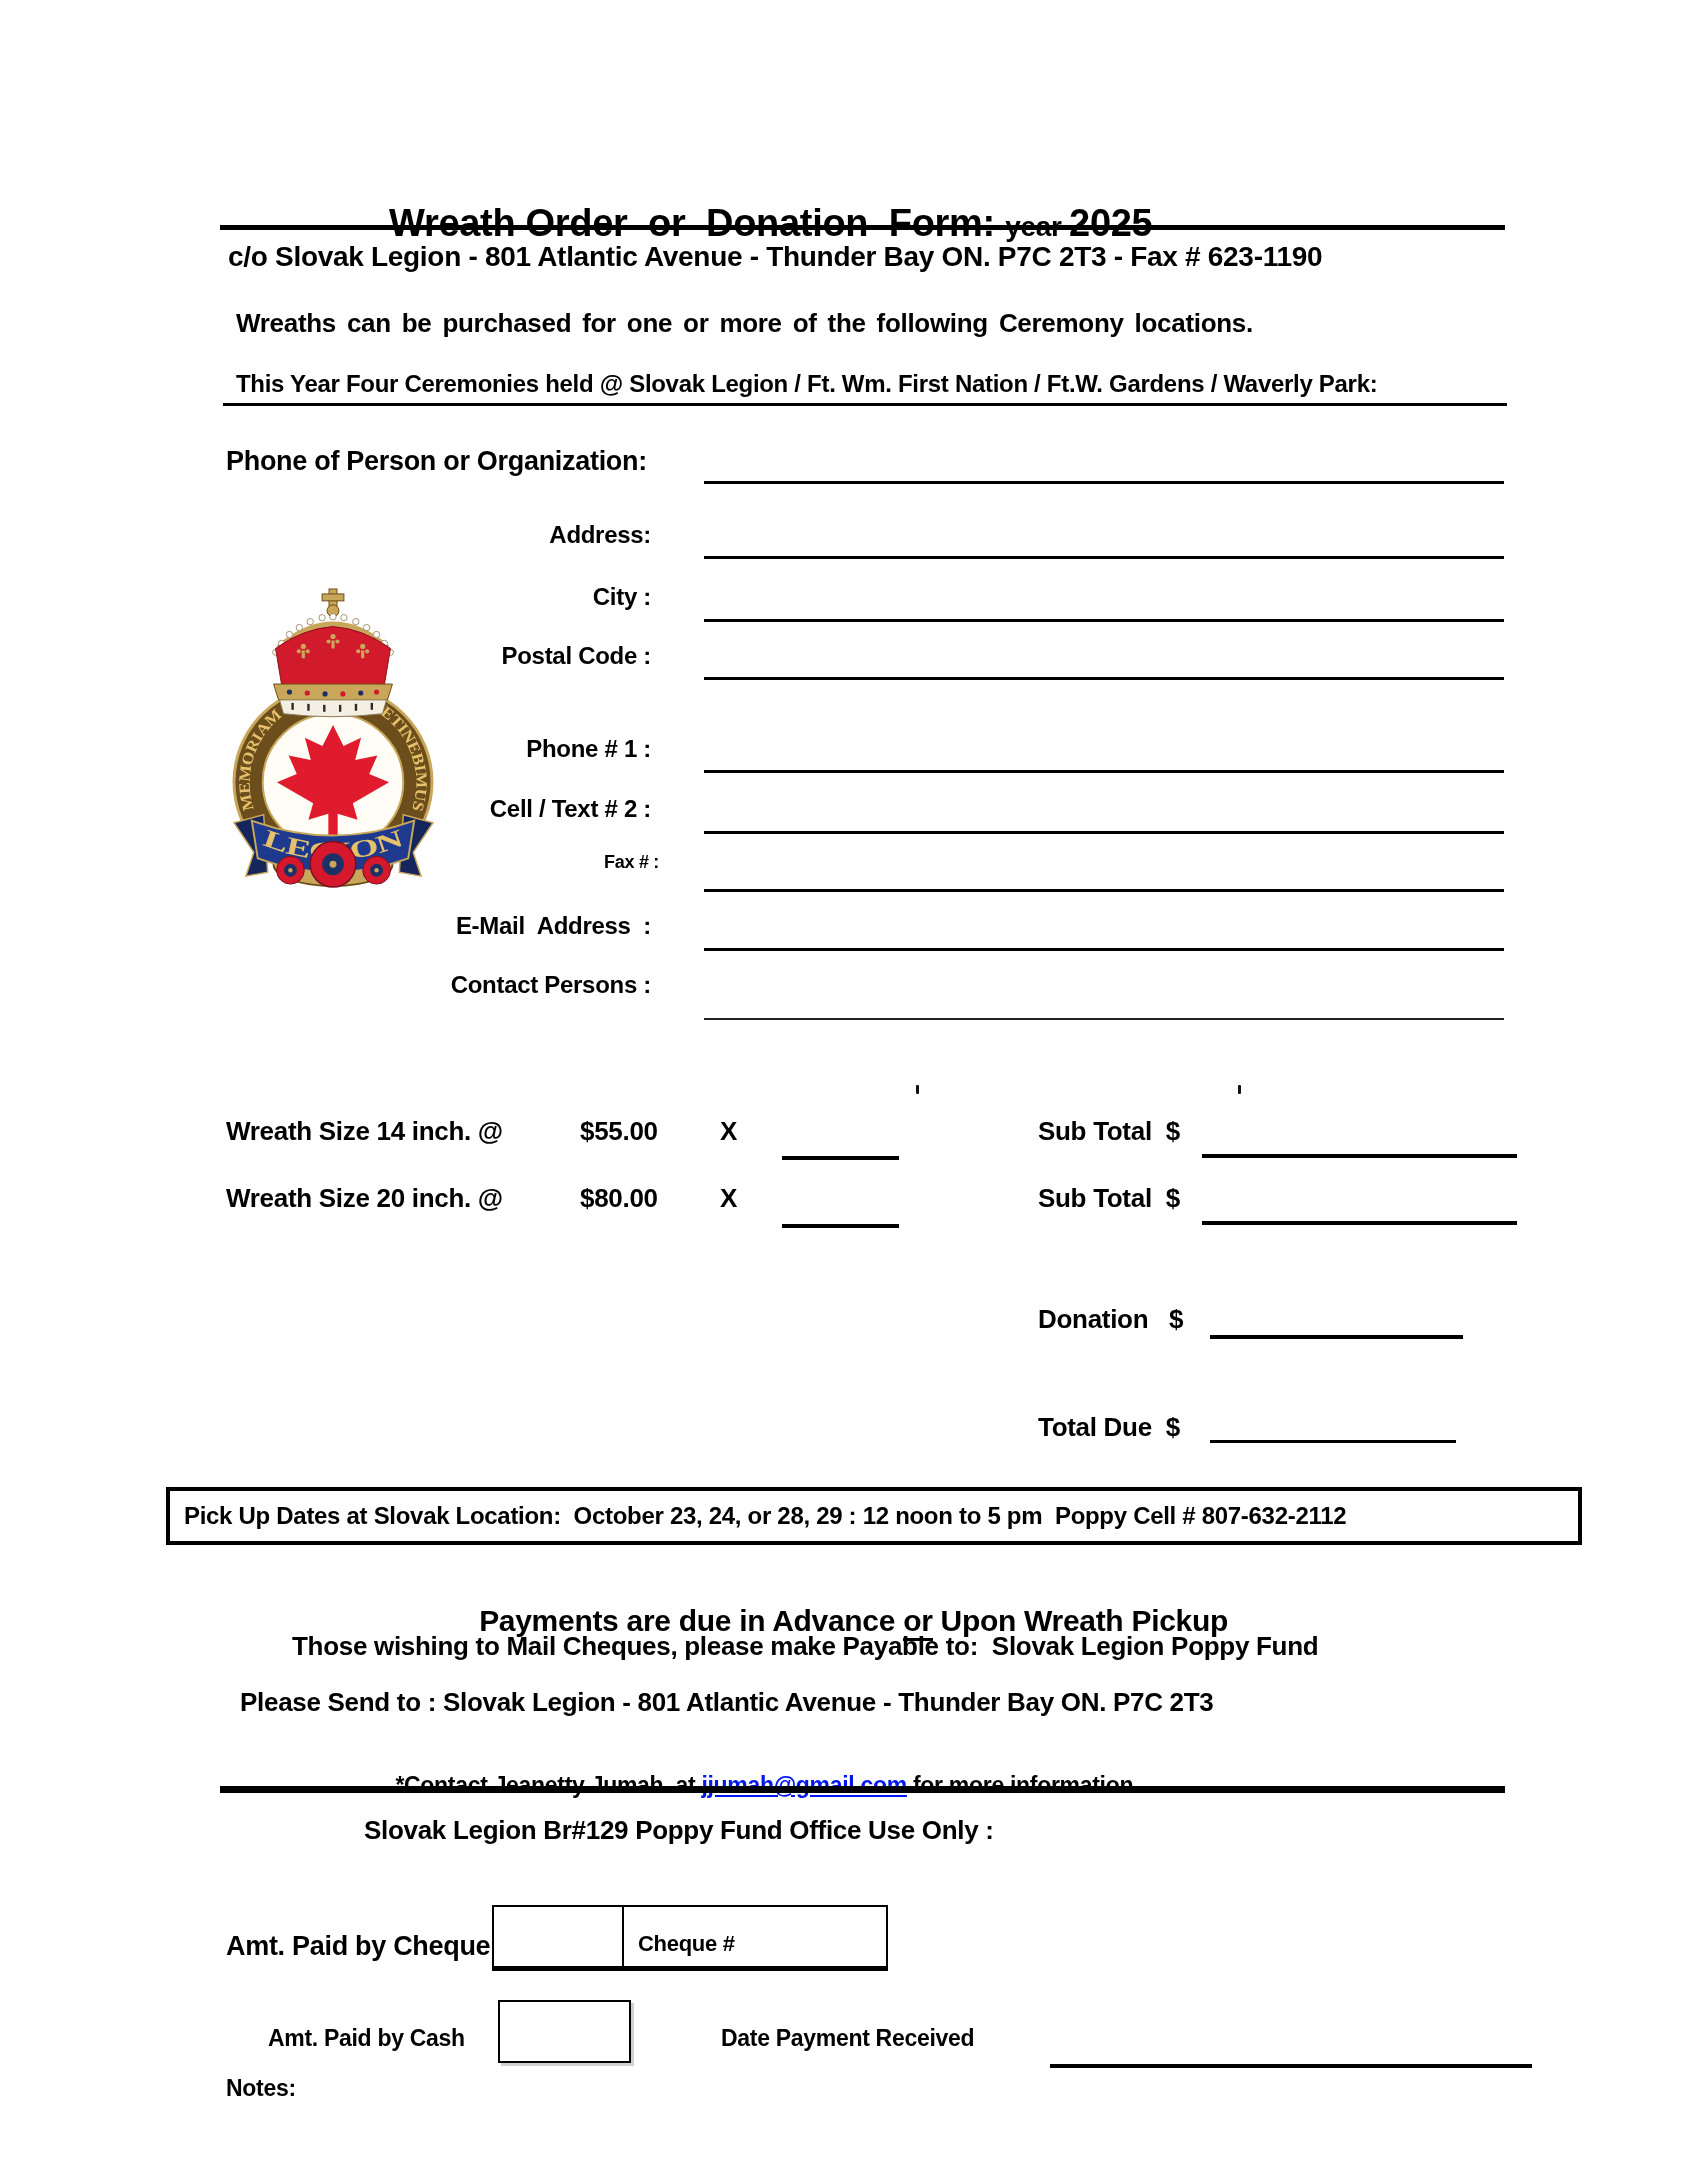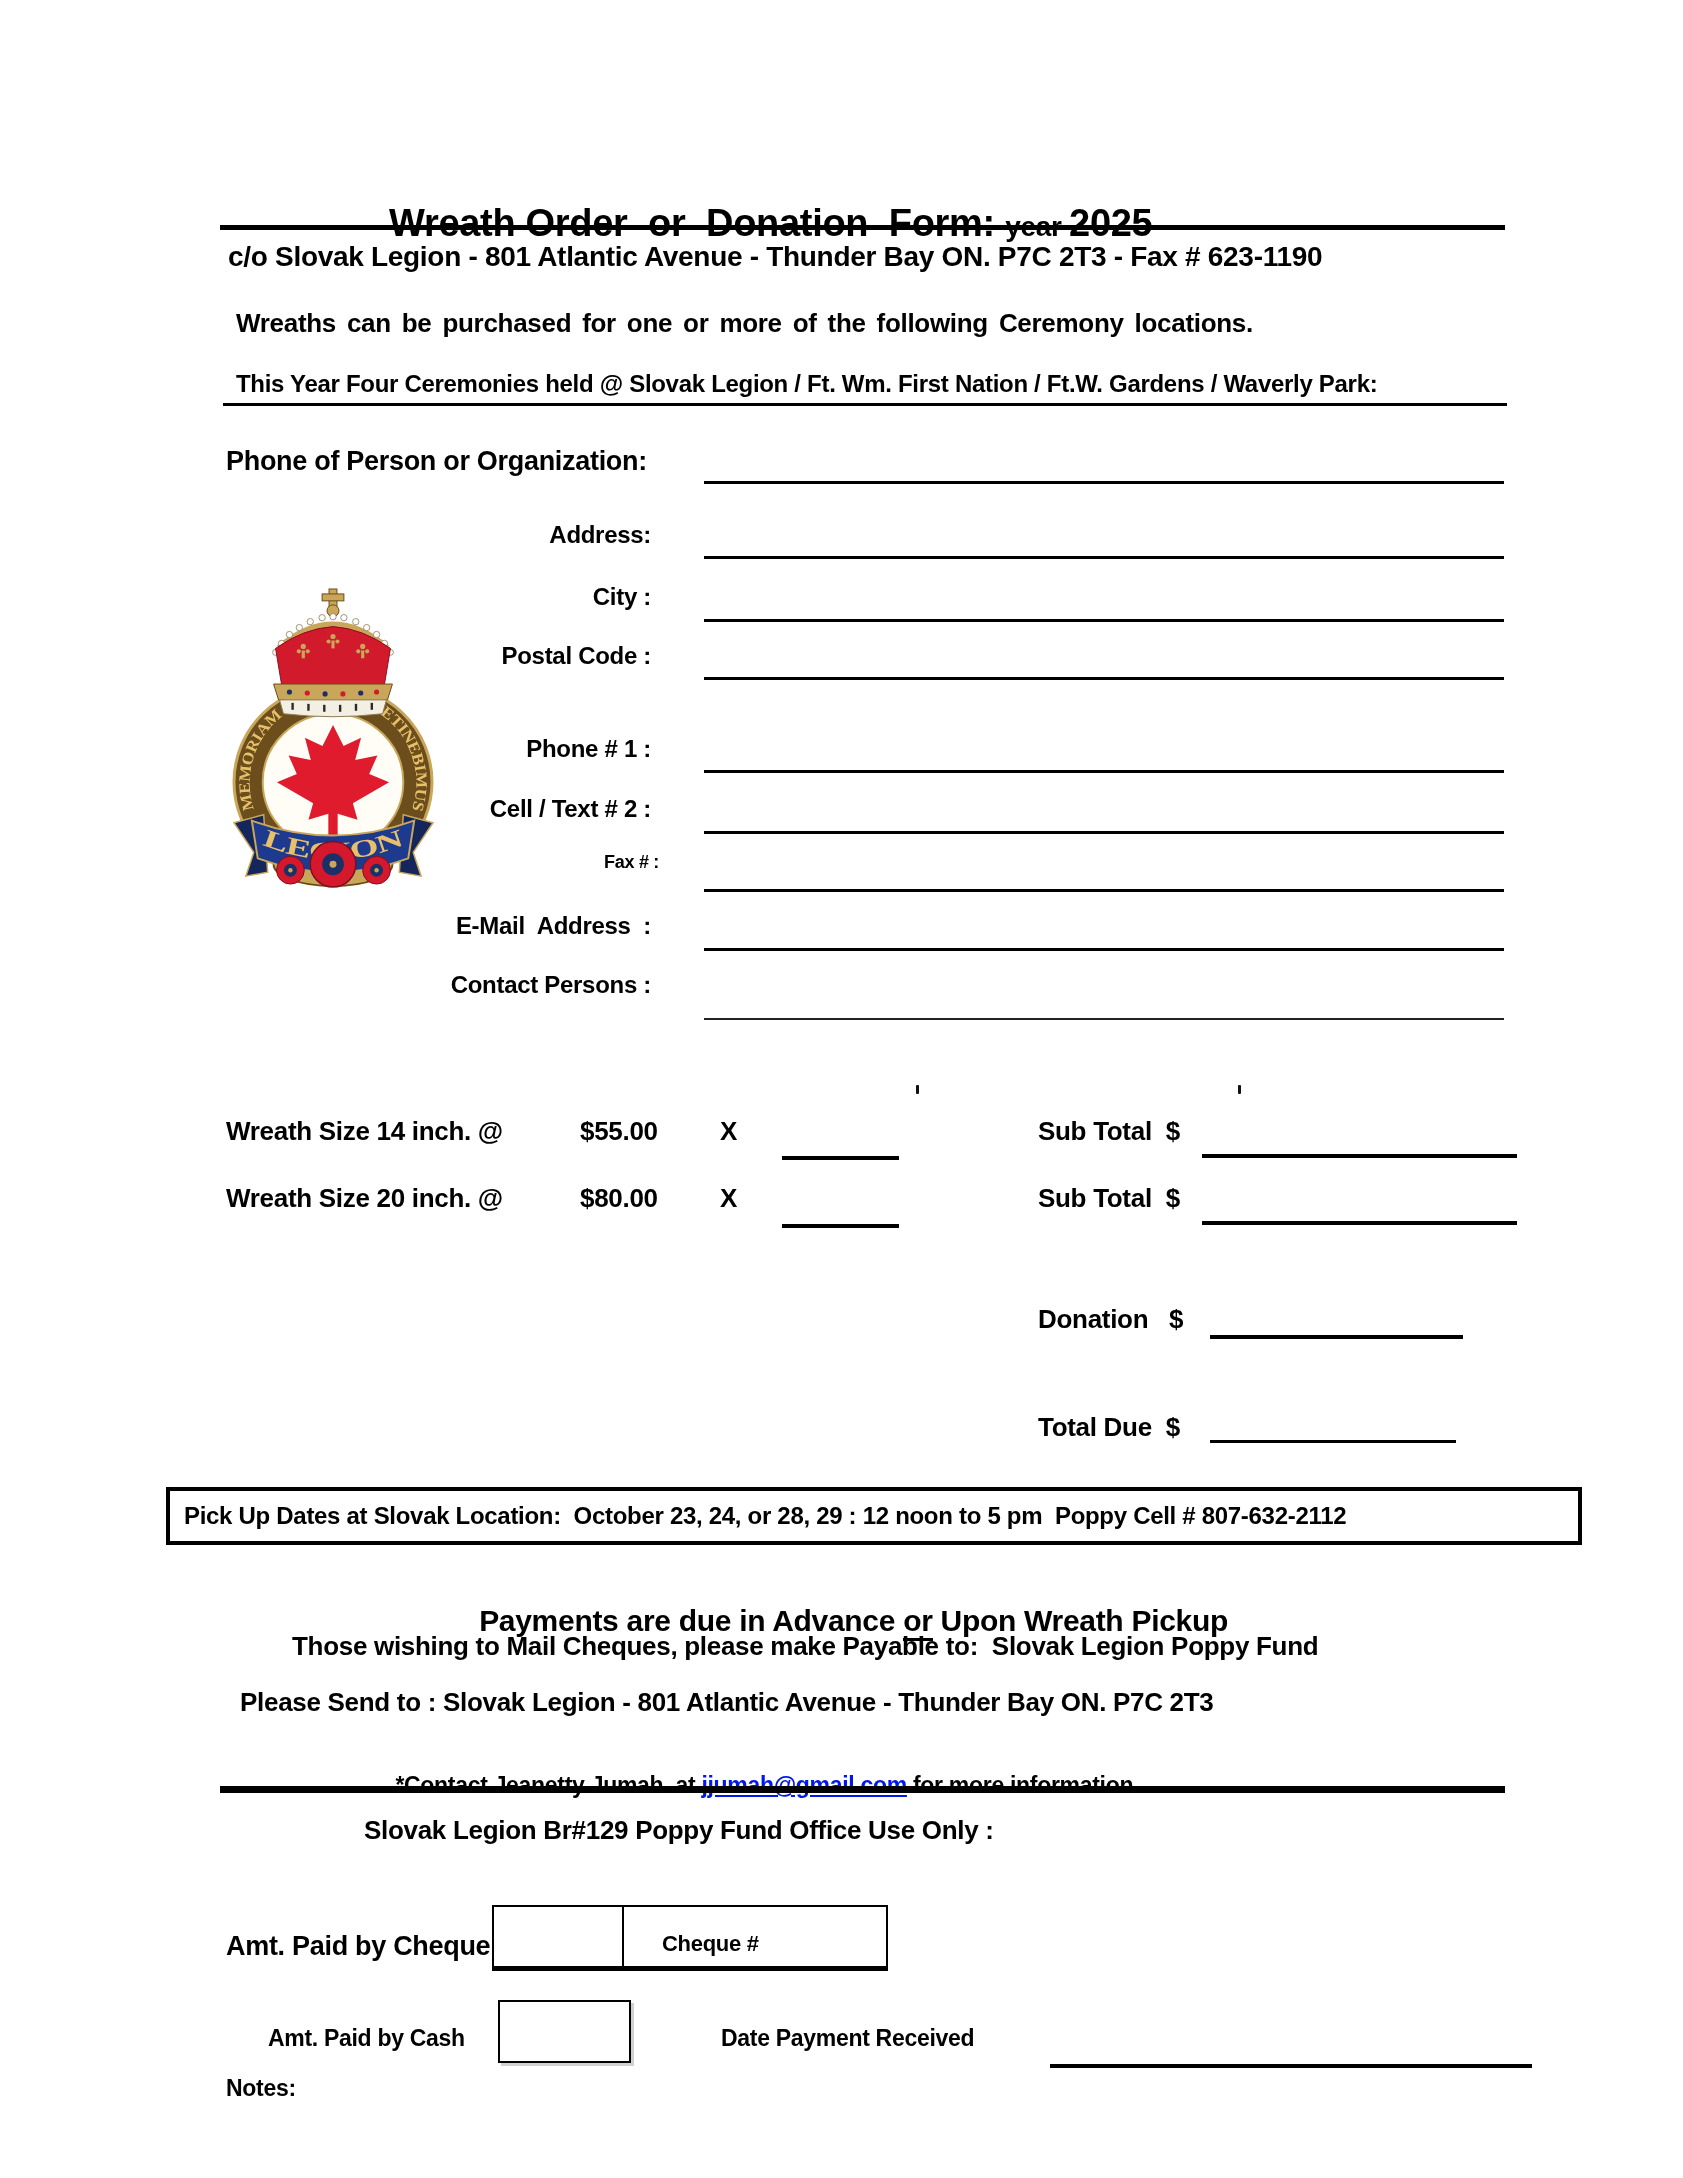--- a/index.html
+++ b/index.html
@@ -198,21 +198,21 @@
     <span>*Contact Jeanetty Jumah  at </span><a class="email">jjumah@gmail.com</a><span> for more information</span>
   </div>
 
   <div class="line" style="left:220px;top:1786px;width:1285px;height:7px;"></div>
 
   <div class="t" style="left:364px;top:1816px;font-size:26px;">Slovak Legion Br#129 Poppy Fund Office Use Only :</div>
 
   <div class="t" style="left:226px;top:1931px;font-size:27px;">Amt. Paid by Cheque</div>
   <div class="chequebox" style="left:492px;top:1905px;width:392px;height:59px;">
     <div class="vline" style="left:128px;top:0;width:2px;height:59px;"></div>
-    <span class="t" style="left:144px;top:24px;font-size:22px;margin-left:24px;">Cheque #</span>
+    <span class="t" style="left:144px;top:24px;font-size:22px;">Cheque #</span>
   </div>
 
   <div class="t" style="left:226px;top:2025px;font-size:23px;margin-left:42px;">Amt. Paid by Cash</div>
   <div class="cashbox" style="left:498px;top:2000px;width:129px;height:59px;"></div>
 
   <div class="t" style="left:721px;top:2025px;font-size:23px;">Date Payment Received</div>
   <div class="line" style="left:1050px;top:2064px;width:482px;height:4px;"></div>
 
   <div class="t" style="left:226px;top:2075px;font-size:23px;">Notes:</div>
 

